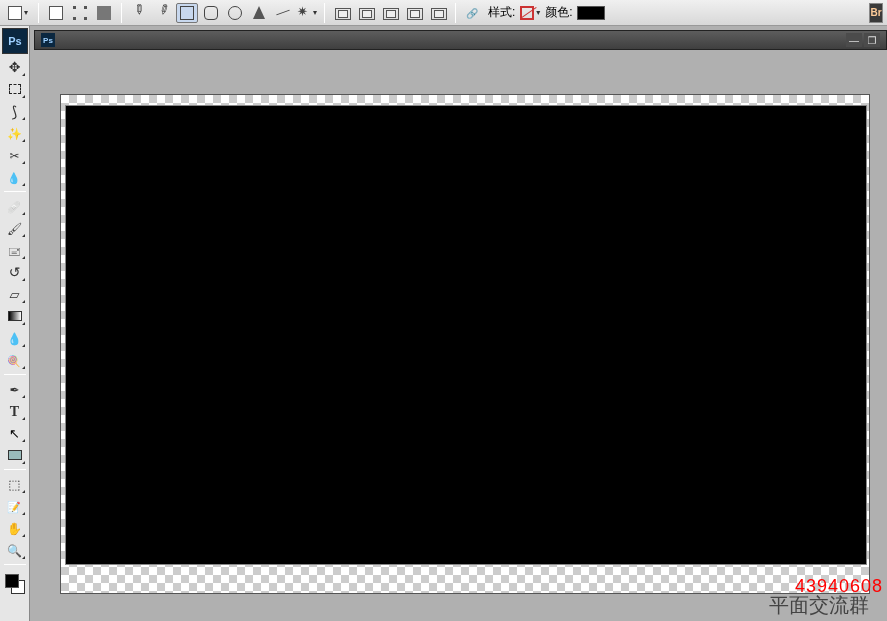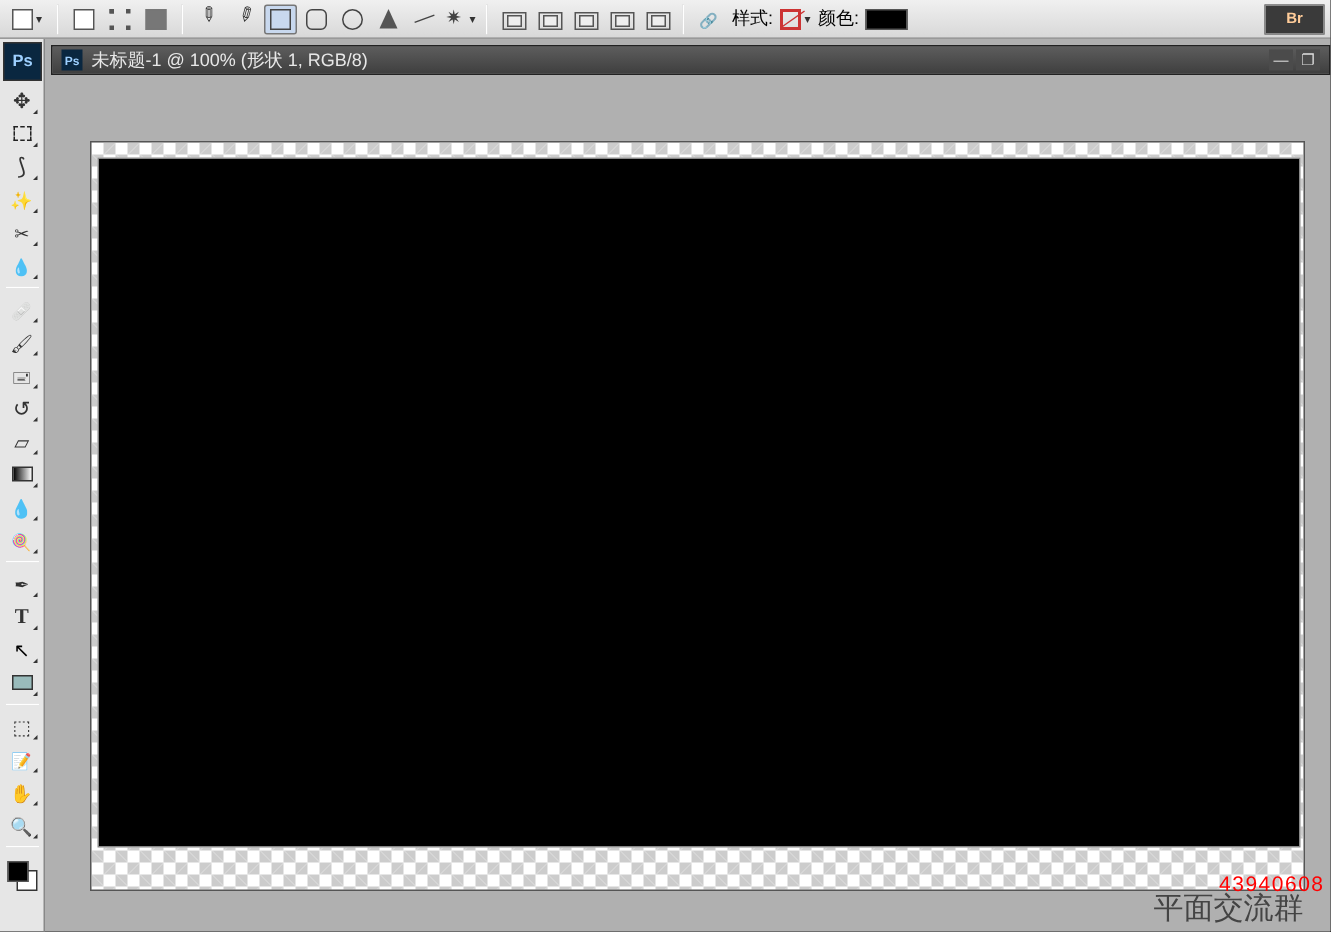--- a/index.html
+++ b/index.html
@@ -46,21 +46,21 @@
 }
 .opt-label { font-size: 12px; color: #000; padding: 0 2px; }
 .color-sw {
   width: 28px; height: 14px;
   border: 1px solid #555;
   background: #000;
   display: inline-block;
 }
 .opt-br {
   margin-left: auto;
-  width: 40px; height: 20px;
+  width: 14px; height: 20px;
   border: 1px solid #888;
   background: #3a3a3a;
   display: flex; align-items: center; justify-content: center;
   cursor: pointer;
   text-align: right;
 }
 
 
 .ico { position: relative; width: 14px; height: 14px; display: inline-block; }
 .ico-shape-box { border: 1px solid #555; background: #fff; }
@@ -254,21 +254,21 @@
 }
 .canvas-black {
   position:absolute;
   left: 0; top: 0;
   width: 100%;
   height: 100%;
   background: #000;
 }
 
 
-.wm1 { position:absolute; right:4px; bottom:24px; color:#f00; font-size:14px; font-family: Arial; letter-spacing:1px;}
+.wm1 { position:absolute; right:4px; bottom:24px; color:#f00; font-size:18px; font-family: Arial; letter-spacing:1px;}
 .wm2 { position:absolute; right:18px; bottom:2px; color:#444; font-size:20px; font-family: "Microsoft YaHei"; }
 </style>
 </head>
 <body>
 
 <div class="options-bar">
   <span class="opt-btn wide opt-dd">
     <span class="ico ico-shape-box"></span>
   </span>
   <span class="sep"></span>
@@ -421,21 +421,20 @@
     <div class="bg"></div>
     <div class="fg"></div>
   </div>
 </div>
 
 <div class="workspace">
 
   <div class="doc-window">
     <div class="doc-titlebar">
       <span class="doc-ico">Ps</span>
-      <span>未标题-1 @ 100% (形状 1, RGB/8)</span>
       <div class="doc-winbtns">
         <span>—</span>
         <span>❐</span>
       </div>
     </div>
   </div>
 
   <div class="canvas-wrap">
     <div class="canvas-outer">
       <div class="canvas-paths">

